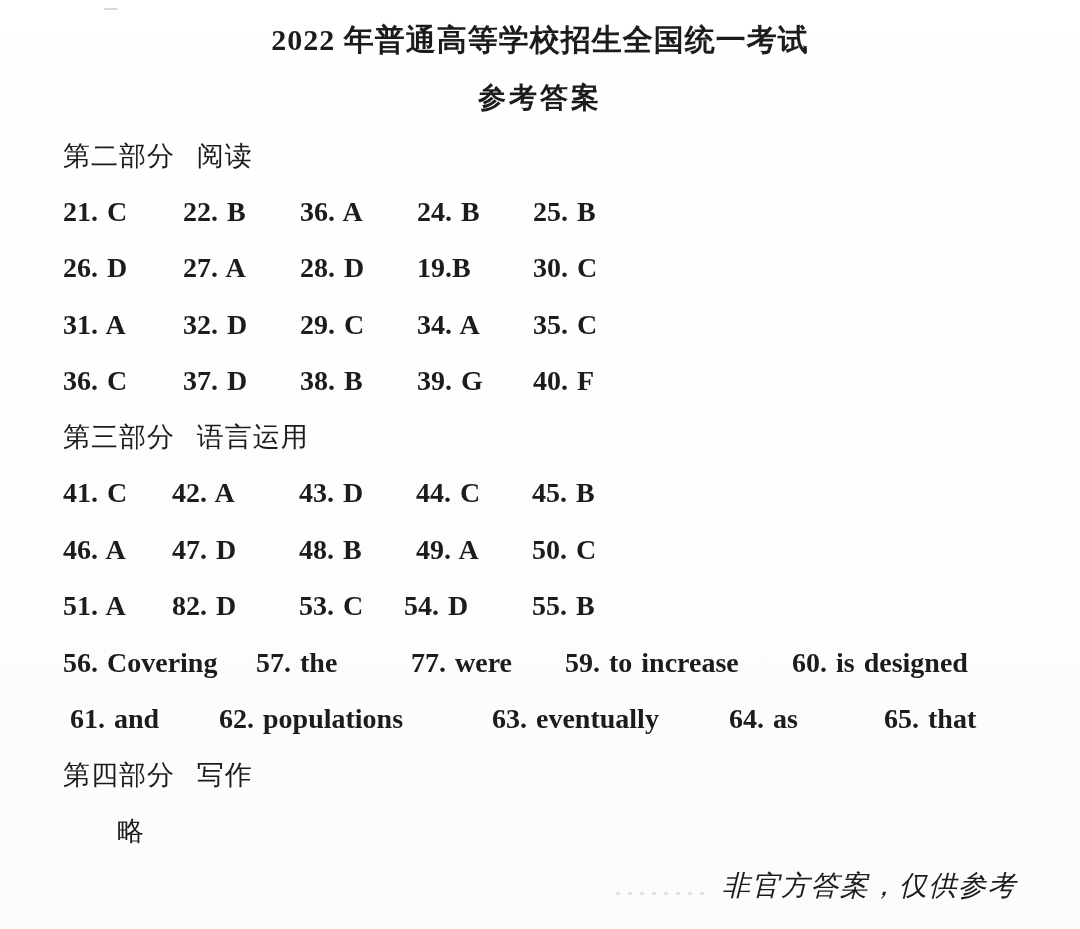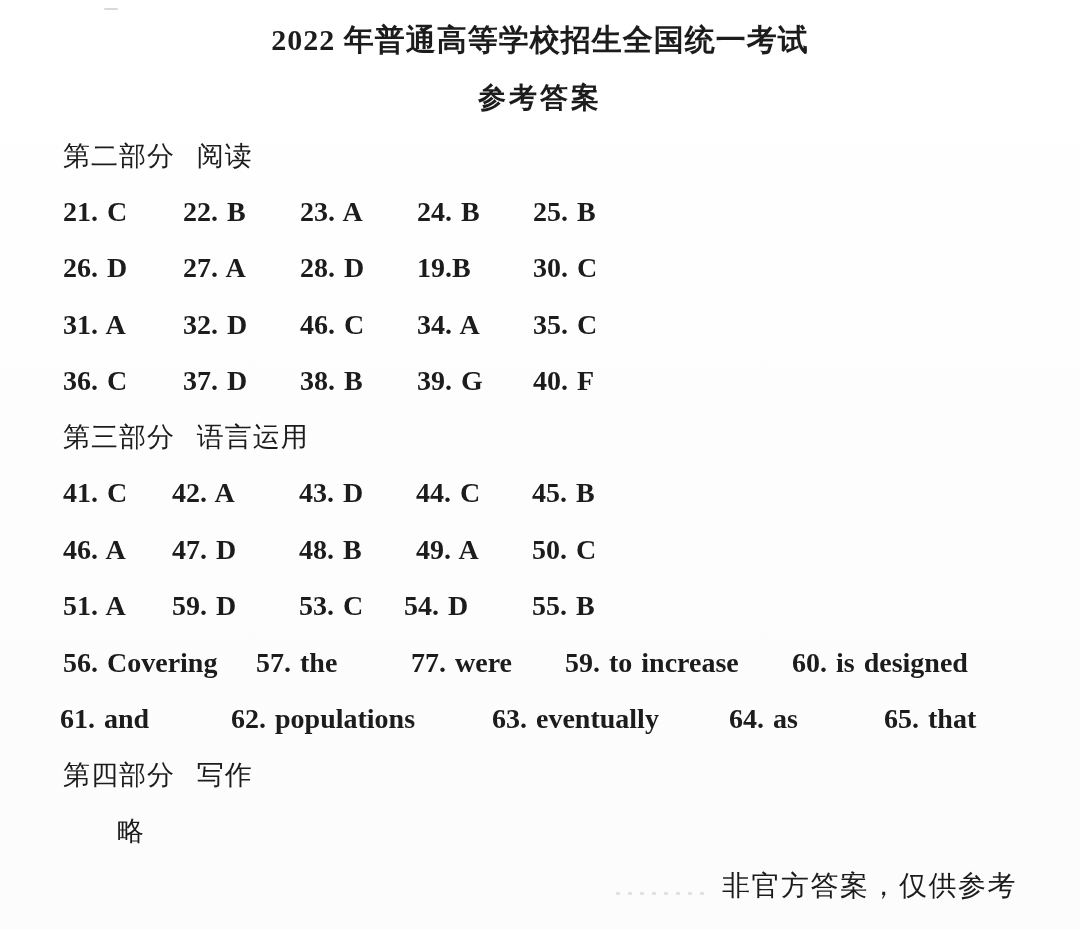--- a/index.html
+++ b/index.html
@@ -52,20 +52,21 @@
     top: 0;
     font-size: 27px;
     font-weight: normal;
   }
   .footer-note {
     position: absolute;
     top: 0;
     font-size: 28px;
     font-weight: normal;
     letter-spacing: 1.5px;
+    font-style: italic;
   }
   .artifact-dash {
     position: absolute;
     left: 104px;
     top: 8px;
     width: 14px;
     height: 2px;
     background: #d9d9d9;
     border-radius: 1px;
   }
@@ -88,37 +89,37 @@
 
   <div class="line centered doc-title" style="top:22px">2022 年普通高等学校招生全国统一考试</div>
 
   <div class="line centered doc-subtitle" style="top:80px">参考答案</div>
 
   <div class="line section-heading" style="top:138px; left:63px">第二部分 阅读</div>
 
   <div class="line" style="top:194px">
     <span class="ans" style="left:63px">21. C</span>
     <span class="ans" style="left:183px">22. B</span>
-    <span class="ans" style="left:300px">23. A</span>
+    <span class="ans" style="left:300px">36. A</span>
     <span class="ans" style="left:417px">24. B</span>
     <span class="ans" style="left:533px">25. B</span>
   </div>
 
   <div class="line" style="top:250px">
     <span class="ans" style="left:63px">26. D</span>
     <span class="ans" style="left:183px">27. A</span>
     <span class="ans" style="left:300px">28. D</span>
     <span class="ans" style="left:417px">19.B</span>
     <span class="ans" style="left:533px">30. C</span>
   </div>
 
   <div class="line" style="top:307px">
     <span class="ans" style="left:63px">31. A</span>
     <span class="ans" style="left:183px">32. D</span>
-    <span class="ans" style="left:300px">46. C</span>
+    <span class="ans" style="left:300px">29. C</span>
     <span class="ans" style="left:417px">34. A</span>
     <span class="ans" style="left:533px">35. C</span>
   </div>
 
   <div class="line" style="top:363px">
     <span class="ans" style="left:63px">36. C</span>
     <span class="ans" style="left:183px">37. D</span>
     <span class="ans" style="left:300px">38. B</span>
     <span class="ans" style="left:417px">39. G</span>
     <span class="ans" style="left:533px">40. F</span>
@@ -137,37 +138,37 @@
   <div class="line" style="top:532px">
     <span class="ans" style="left:63px">46. A</span>
     <span class="ans" style="left:172px">47. D</span>
     <span class="ans" style="left:299px">48. B</span>
     <span class="ans" style="left:416px">49. A</span>
     <span class="ans" style="left:532px">50. C</span>
   </div>
 
   <div class="line" style="top:588px">
     <span class="ans" style="left:63px">51. A</span>
-    <span class="ans" style="left:172px">59. D</span>
+    <span class="ans" style="left:172px">82. D</span>
     <span class="ans" style="left:299px">53. C</span>
     <span class="ans" style="left:404px">54. D</span>
     <span class="ans" style="left:532px">55. B</span>
   </div>
 
   <div class="line" style="top:645px">
     <span class="ans" style="left:63px">56. Covering</span>
     <span class="ans" style="left:256px">57. the</span>
     <span class="ans" style="left:411px">77. were</span>
     <span class="ans" style="left:565px">59. to increase</span>
     <span class="ans" style="left:792px">60. is designed</span>
   </div>
 
   <div class="line" style="top:701px">
-    <span class="ans" style="left:60px">61. and</span>
-    <span class="ans" style="left:231px">62. populations</span>
+    <span class="ans" style="left:70px">61. and</span>
+    <span class="ans" style="left:219px">62. populations</span>
     <span class="ans" style="left:492px">63. eventually</span>
     <span class="ans" style="left:729px">64. as</span>
     <span class="ans" style="left:884px">65. that</span>
   </div>
 
   <div class="line section-heading" style="top:757px; left:63px">第四部分 写作</div>
 
   <div class="line" style="top:813px">
     <span class="writing-content" style="left:117px">略</span>
   </div>

